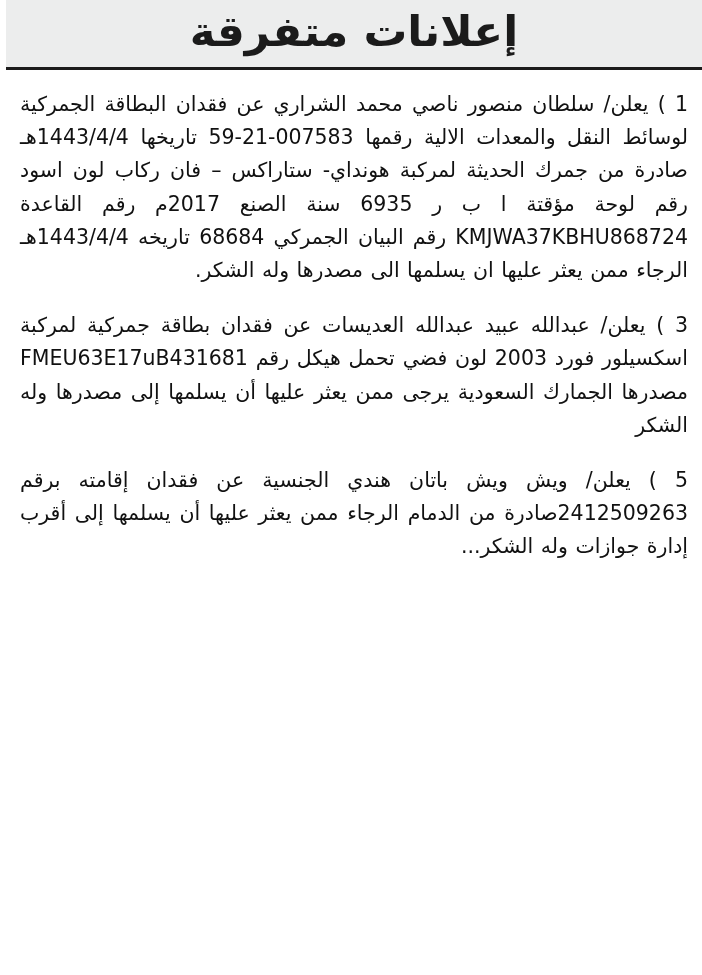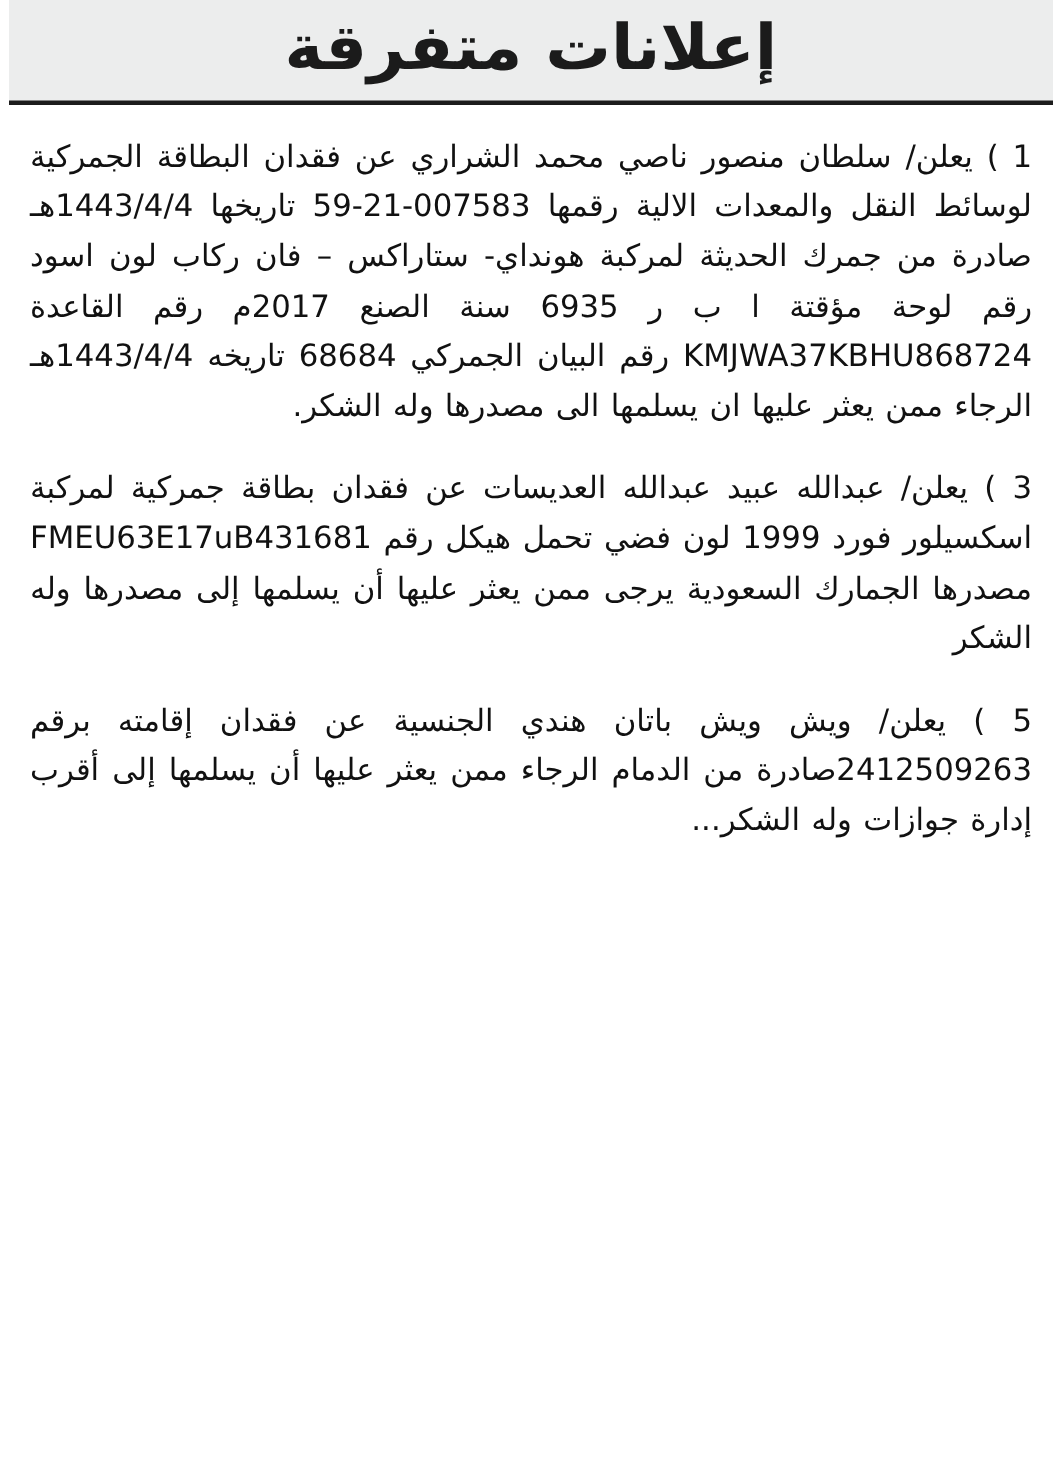--- a/index.html
+++ b/index.html
@@ -75,21 +75,21 @@
   <div class="notices">
 
     <p class="notice">
       <span class="num">1 )</span>
       <span>يعلن/ سلطان منصور ناصي محمد الشراري عن فقدان البطاقة الجمركية لوسائط النقل والمعدات الالية رقمها 007583-21-59 تاريخها 1443/4/4هـ صادرة من جمرك الحديثة لمركبة هونداي- ستاراكس – فان ركاب لون اسود رقم لوحة مؤقتة ا ب ر 6935 سنة الصنع 2017م رقم القاعدة KMJWA37KBHU868724 رقم البيان الجمركي 68684 تاريخه 1443/4/4هـ الرجاء ممن يعثر عليها ان يسلمها الى مصدرها وله الشكر.</span>
     </p>
 
 
     <p class="notice">
       <span class="num">3 )</span>
-      <span>يعلن/ عبدالله عبيد عبدالله العديسات عن فقدان بطاقة جمركية لمركبة اسكسيلور فورد 1999 لون فضي تحمل هيكل رقم FMEU63E17uB431681 مصدرها الجمارك السعودية يرجى ممن يعثر عليها أن يسلمها إلى مصدرها وله الشكر</span>
+      <span>يعلن/ عبدالله عبيد عبدالله العديسات عن فقدان بطاقة جمركية لمركبة اسكسيلور فورد 2003 لون فضي تحمل هيكل رقم FMEU63E17uB431681 مصدرها الجمارك السعودية يرجى ممن يعثر عليها أن يسلمها إلى مصدرها وله الشكر</span>
     </p>
 
 
     <p class="notice">
       <span class="num">5 )</span>
       <span>يعلن/ ويش ويش باتان هندي الجنسية عن فقدان إقامته برقم 2412509263صادرة من الدمام الرجاء ممن يعثر عليها أن يسلمها إلى أقرب إدارة جوازات وله الشكر...</span>
     </p>
 
   </div>
 </div>

